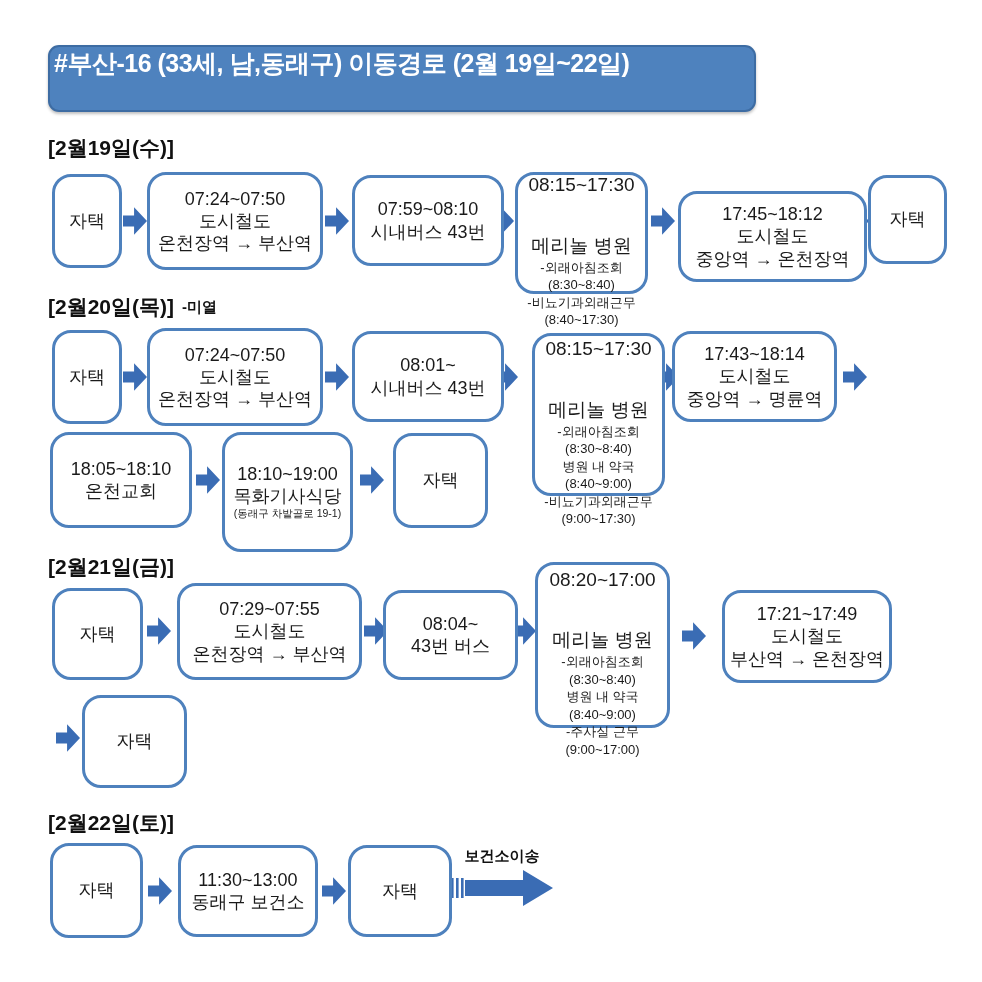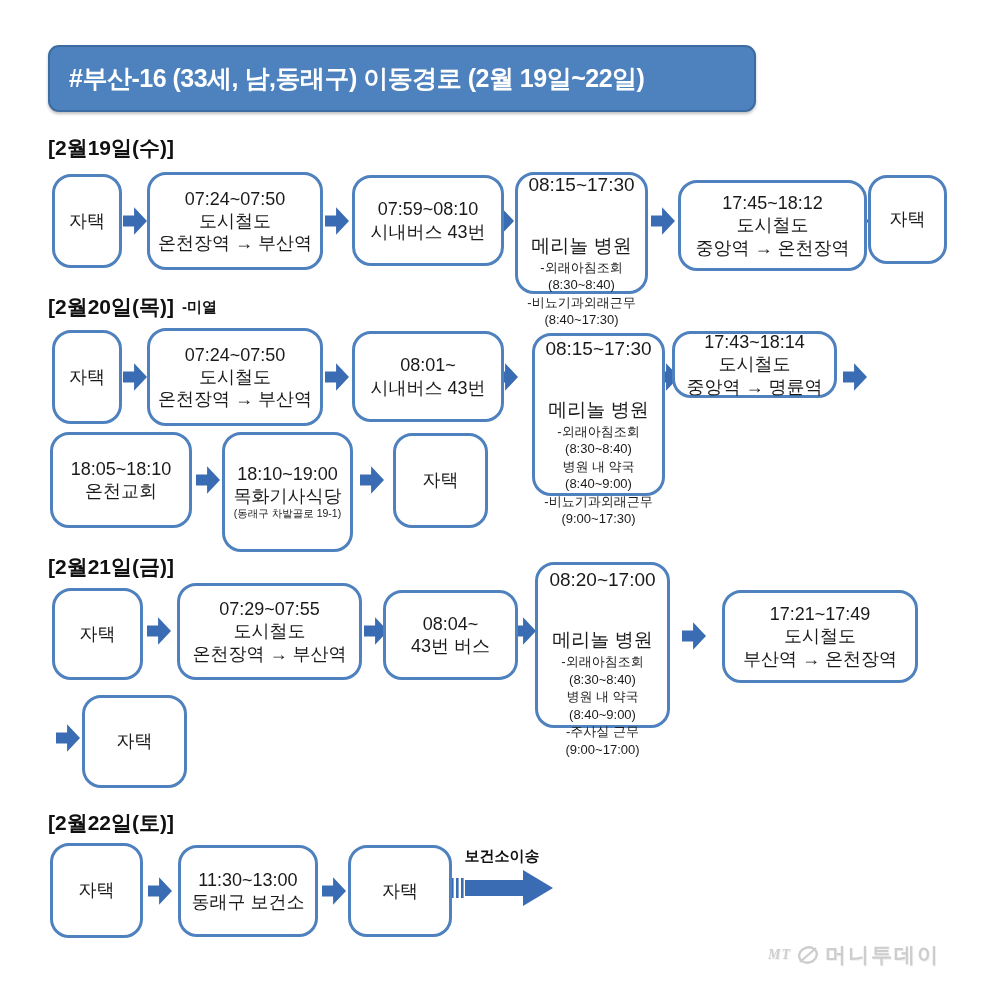--- a/index.html
+++ b/index.html
@@ -1,20 +1,20 @@
 <!DOCTYPE html>
 <html><head>
 <meta charset="utf-8">
 <style>
   html,body{margin:0;padding:0;background:#ffffff;}
   .canvas{position:relative;width:982px;height:982px;background:#ffffff;
           font-family:"Liberation Sans","DejaVu Sans",sans-serif;color:#1a1a1a;overflow:hidden;}
   .title-bar{position:absolute;left:48px;top:45px;width:708px;height:67px;box-sizing:border-box;
              background:#4E82BE;border:2px solid #3D6CA3;border-radius:11px;
-             display:flex;align-items:center;padding-left:19px;
+             display:flex;padding-left:4px;
              box-shadow:0 2px 3px rgba(0,0,0,0.25);}
   .title-bar .t{color:#ffffff;font-size:25px;font-weight:bold;letter-spacing:-0.5px;}
   .heading{position:absolute;font-size:21px;font-weight:bold;color:#111;white-space:nowrap;}
   .heading .note{font-size:15px;margin-left:8px;vertical-align:2px;margin-top:14px;}
   .box{position:absolute;background:#ffffff;border:3px solid #4E81BD;border-radius:19px;
        box-sizing:border-box;display:flex;flex-direction:column;align-items:center;
        justify-content:center;text-align:center;z-index:1;}
   .ln{font-size:18px;line-height:1.24;white-space:nowrap;}
   .ln.md{font-size:19px;line-height:1.3;margin-top:36px;}
   .ln.sub{font-size:13px;line-height:1.35;}
@@ -69,21 +69,21 @@
     <div class="ln md">08:15~17:30</div>
     <div class="ln md">메리놀 병원</div>
     <div class="ln sub">-외래아침조회</div>
     <div class="ln sub">(8:30~8:40)</div>
     <div class="ln sub">-비뇨기과외래근무</div>
     <div class="ln sub">(8:40~17:30)</div>
   </div>
   <svg class="arrow" style="left:651px;top:206px" viewBox="0 0 26 30">
       <path d="M0 9 H12 V0 L26 15 L12 30 V21 H0 Z"></path>
     </svg>
-  <div class="box" style="left:678px;top:180px;width:189px;height:91px">
+  <div class="box" style="left:678px;top:191px;width:189px;height:91px">
     <div class="ln">17:45~18:12</div>
     <div class="ln">도시철도</div>
     <div class="ln">중앙역 → 온천장역</div>
   </div>
   <svg class="arrow" style="left:845px;top:206px" viewBox="0 0 26 30">
       <path d="M0 9 H12 V0 L26 15 L12 30 V21 H0 Z"></path>
     </svg>
   <div class="box" style="left:868px;top:175px;width:79px;height:89px">
     <div class="ln">자택</div>
   </div>
@@ -119,21 +119,21 @@
     <div class="ln sub">-외래아침조회</div>
     <div class="ln sub">(8:30~8:40)</div>
     <div class="ln sub">병원 내 약국</div>
     <div class="ln sub">(8:40~9:00)</div>
     <div class="ln sub">-비뇨기과외래근무</div>
     <div class="ln sub">(9:00~17:30)</div>
   </div>
   <svg class="arrow" style="left:655px;top:362px" viewBox="0 0 26 30">
       <path d="M0 9 H12 V0 L26 15 L12 30 V21 H0 Z"></path>
     </svg>
-  <div class="box" style="left:672px;top:331px;width:165px;height:67px">
+  <div class="box" style="left:672px;top:331px;width:165px;height:91px">
     <div class="ln">17:43~18:14</div>
     <div class="ln">도시철도</div>
     <div class="ln">중앙역 → 명륜역</div>
   </div>
   <svg class="arrow" style="left:843px;top:362px" viewBox="0 0 26 30">
       <path d="M0 9 H12 V0 L26 15 L12 30 V21 H0 Z"></path>
     </svg>
 
   <div class="box" style="left:50px;top:432px;width:142px;height:96px">
     <div class="ln">18:05~18:10</div>
@@ -185,21 +185,21 @@
     <div class="ln sub">-외래아침조회</div>
     <div class="ln sub">(8:30~8:40)</div>
     <div class="ln sub">병원 내 약국</div>
     <div class="ln sub">(8:40~9:00)</div>
     <div class="ln sub">-주사실 근무</div>
     <div class="ln sub">(9:00~17:00)</div>
   </div>
   <svg class="arrow" style="left:682px;top:621px" viewBox="0 0 26 30">
       <path d="M0 9 H12 V0 L26 15 L12 30 V21 H0 Z"></path>
     </svg>
-  <div class="box" style="left:722px;top:590px;width:196px;height:93px">
+  <div class="box" style="left:722px;top:590px;width:170px;height:93px">
     <div class="ln">17:21~17:49</div>
     <div class="ln">도시철도</div>
     <div class="ln">부산역 → 온천장역</div>
   </div>
 
   <svg class="arrow" style="left:56px;top:723px" viewBox="0 0 26 30">
       <path d="M0 9 H12 V0 L26 15 L12 30 V21 H0 Z"></path>
     </svg>
   <div class="box" style="left:82px;top:695px;width:105px;height:93px">
     <div class="ln">자택</div>
@@ -228,22 +228,14 @@
 
   <div class="transfer-label">보건소이송</div>
   <svg class="big-arrow" viewBox="0 0 102 38">
     <rect x="0" y="9" width="2.6" height="20"></rect>
     <rect x="5" y="9" width="2.6" height="20"></rect>
     <rect x="10" y="9" width="2.6" height="20"></rect>
     <path d="M14 11 H72 V1 L102 19 L72 37 V27 H14 Z"></path>
   </svg>
 
 
-  <div class="logo">
-    <span class="mt">MT</span>
-    <svg width="24" height="20" viewBox="0 0 24 20">
-      <ellipse cx="12" cy="10" rx="9" ry="7.5" fill="none" stroke="#CDCDCD" stroke-width="2.4" transform="rotate(-18 12 10)"></ellipse>
-      <line x1="4" y1="17" x2="20" y2="3" stroke="#CDCDCD" stroke-width="2.2"></line>
-    </svg>
-    <span class="nm">머니투데이</span>
-  </div>
 
 </div>
 
 </body></html>

